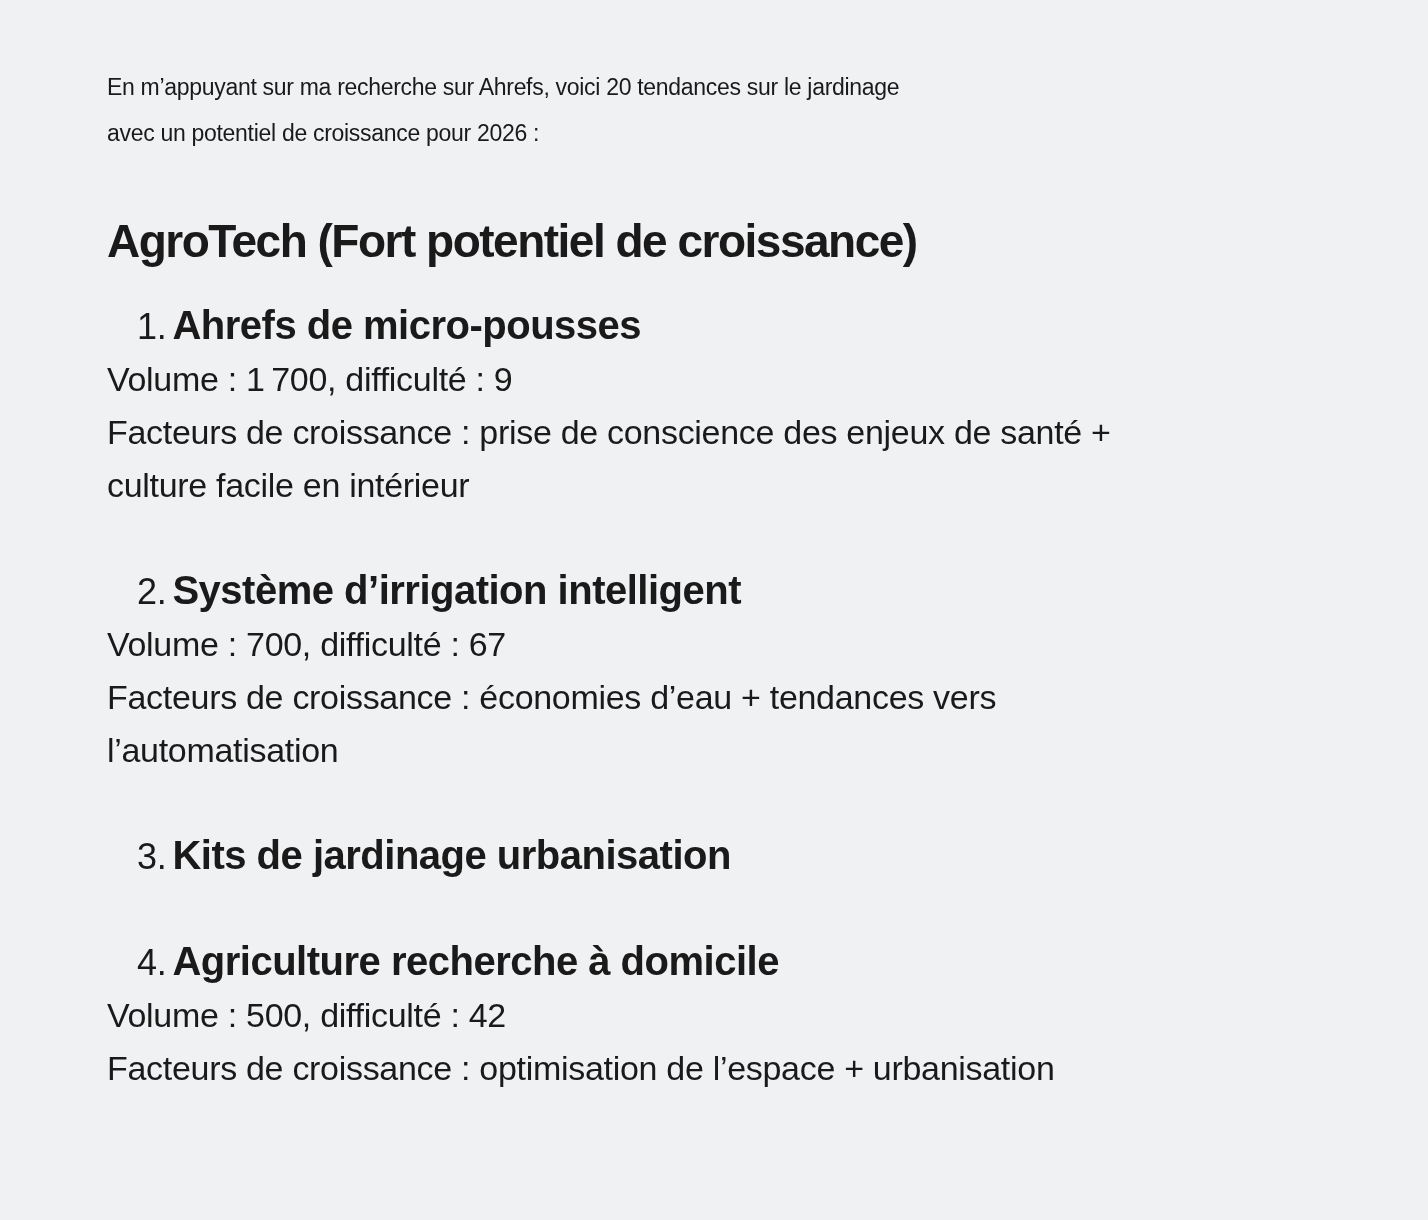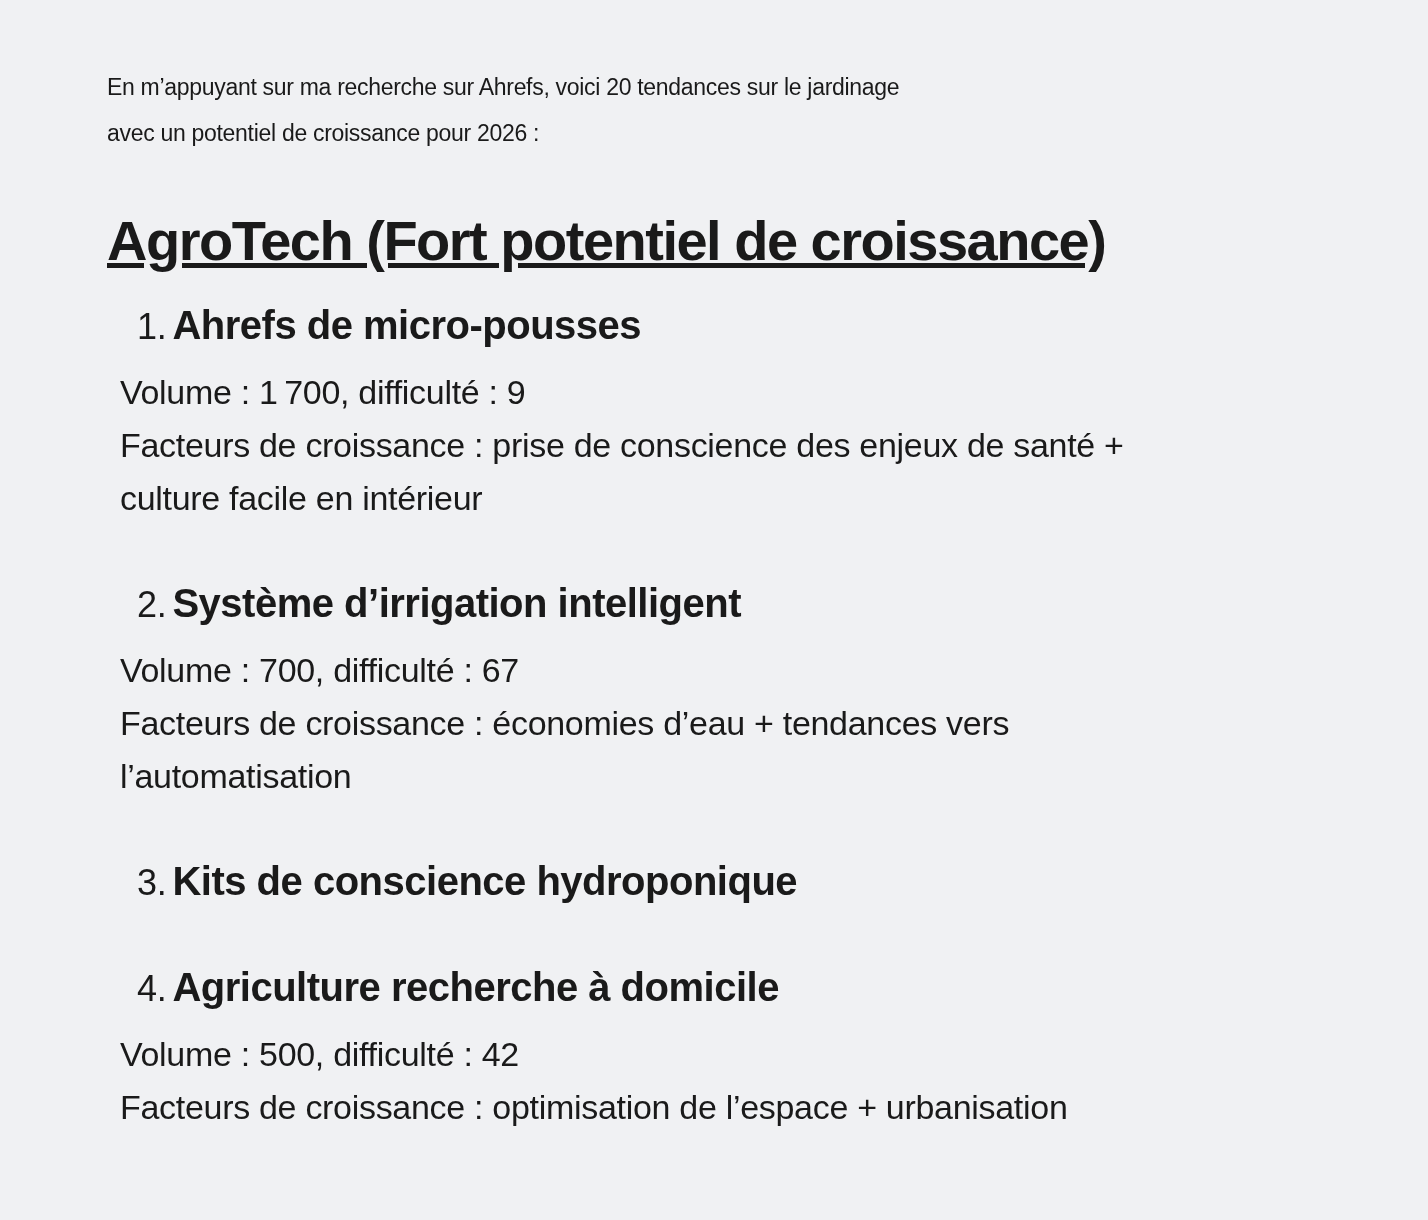--- a/index.html
+++ b/index.html
@@ -21,25 +21,24 @@
   }
   .intro {
     margin: 0;
     padding-top: 64px;
     font-size: 23px;
     line-height: 46px;
     white-space: pre-line;
   }
   .page-heading {
     margin: 56px 0 0 0;
-    font-size: 56px;
+    font-size: 46px;
     line-height: 58px;
     font-weight: 700;
     letter-spacing: -1.5px;
-    text-decoration: underline;
   }
   .trend-list {
     margin-top: 29px;
   }
   .trend-item {
     margin-bottom: 52px;
   }
   .trend-item:last-child {
     margin-bottom: 0;
   }
@@ -50,21 +49,21 @@
     font-weight: 700;
     letter-spacing: -0.5px;
   }
   .item-number {
     font-weight: 400;
     font-size: 36px;
     margin-right: 6px;
     letter-spacing: -0.3px;
   }
   .item-body {
-    margin: 13px;
+    margin: 0;
     font-size: 34px;
     line-height: 53px;
     white-space: pre-line;
   }
 </style>
 </head>
 <body>
 
 <div class="content">
 
@@ -87,21 +86,21 @@
     <div class="item-title-row">
       <span class="item-number">2.</span><span class="item-title">Système d’irrigation intelligent</span>
     </div>
     <p class="item-body">Volume : 700, difficulté : 67
 Facteurs de croissance : économies d’eau + tendances vers
 l’automatisation</p>
   </div>
 
   <div class="trend-item">
     <div class="item-title-row">
-      <span class="item-number">3.</span><span class="item-title">Kits de conscience hydroponique</span>
+      <span class="item-number">3.</span><span class="item-title">Kits de jardinage urbanisation</span>
     </div>
   </div>
 
   <div class="trend-item">
     <div class="item-title-row">
       <span class="item-number">4.</span><span class="item-title">Agriculture recherche à domicile</span>
     </div>
     <p class="item-body">Volume : 500, difficulté : 42
 Facteurs de croissance : optimisation de l’espace + urbanisation</p>
   </div>

